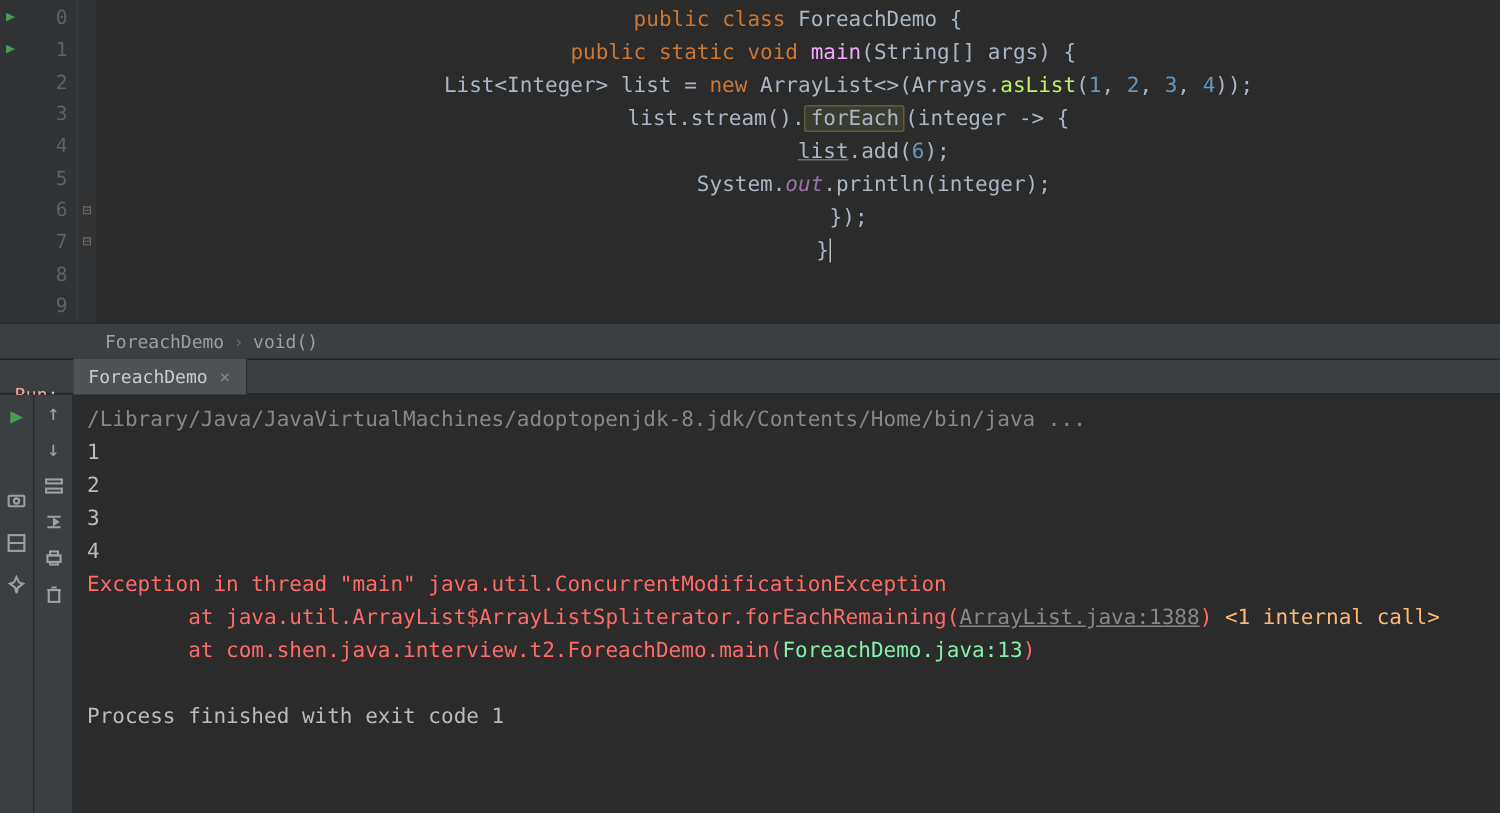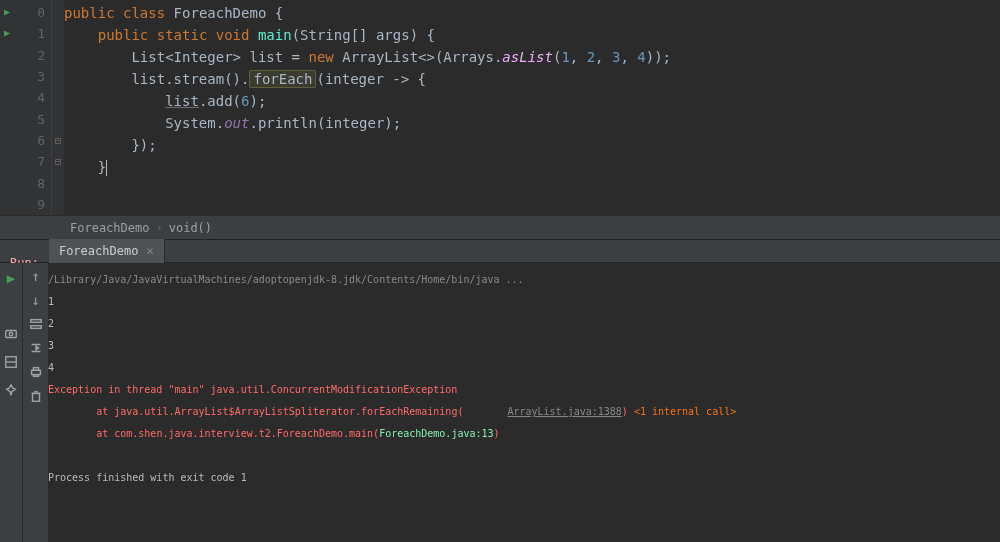--- a/index.html
+++ b/index.html
@@ -6,53 +6,53 @@
   html,body{width:1000px;height:542px;overflow:hidden;background:#2b2b2b;color:#a9b7c6;font-family:Menlo,Consolas,"DejaVu Sans Mono",monospace;font-size:14px;}
   .root{display:flex;flex-direction:column;height:542px;}
   
   .editor-wrap{height:215px;background:#2b2b2b;position:relative;}
   .editor{display:flex;height:215px;}
   .gutter{width:52px;background:#313335;display:flex;flex-direction:column;padding-top:2px;border-right:1px solid #3c3f41;-webkit-user-select:none;user-select:none;}
   .gutter .row{height:22px;display:flex;align-items:center;justify-content:flex-end;padding-right:6px;font-size:13px;color:#606366;position:relative;}
   .gutter .run-marker{position:absolute;left:4px;top:4px;color:#499c54;font-size:10px;}
   .fold-col{width:12px;background:#313335;display:flex;flex-direction:column;padding-top:2px;}
   .fold-col .row{height:22px;display:flex;align-items:center;justify-content:center;font-size:10px;color:#6e6e6e;}
-  .code{flex:1;padding-top:2px;line-height:22px;white-space:pre;color:#a9b7c6;overflow:hidden;}
+  .code{flex:1;padding-top:2px;line-height:22px;white-space:pre;color:#a9b7c6;overflow:hidden;text-align:center;}
   .code .ln{height:22px;}
   .hl-box{background:#3b3b2f;border:1px solid #5e5e3a;border-radius:2px;padding:0 3px;}
   .kw{color:#cc7832;}
   .type{color:#a9b7c6;}
   .num{color:#6897bb;}
-  .id{color:#5eead4;}
+  .id{color:#f0abfc;}
   .it{font-style:italic;color:#9876aa;margin-top:38px;}
-  .asList{font-style:italic;color:#f0abfc;}
+  .asList{color:#bef264;}
   .ul{text-decoration:underline;text-decoration-color:#6e6e6e;}
   .cursor{border-left:1px solid #bbb;display:inline-block;height:16px;vertical-align:middle;}
   
   .breadcrumb{height:24px;background:#3c3f41;border-top:1px solid #2b2b2b;display:flex;align-items:center;padding-left:70px;font-size:12px;color:#9aa0a6;}
   .breadcrumb span{margin-right:6px;}
   .breadcrumb .sep{color:#666;}
   
   .run-panel{flex:1;display:flex;flex-direction:column;background:#2b2b2b;}
   .run-header{height:24px;background:#3c3f41;display:flex;align-items:center;border-top:1px solid #232323;border-bottom:1px solid #232323;}
   .run-label{font-size:12px;color:#fca5a5;padding:0 10px;margin-top:24px;}
   .run-tab{background:#4e5254;height:24px;display:flex;align-items:center;padding:0 10px;color:#ccc;font-size:12px;border-right:1px solid #2b2b2b;}
   .run-tab .close{margin-left:8px;color:#888;cursor:pointer;}
   .run-body{flex:1;display:flex;overflow:hidden;}
   .run-toolbar-a{width:22px;background:#3c3f41;display:flex;flex-direction:column;align-items:center;padding-top:6px;gap:10px;}
   .run-toolbar-b{width:26px;background:#3c3f41;display:flex;flex-direction:column;align-items:center;padding-top:4px;gap:6px;border-left:1px solid #2b2b2b;}
   .toolbtn{width:18px;height:18px;display:flex;align-items:center;justify-content:center;color:#a0a0a0;font-size:14px;cursor:pointer;}
   .toolbtn.play{color:#499c54;}
   .toolbtn svg{width:14px;height:14px;stroke:#a0a0a0;fill:none;stroke-width:1.6;}
-  .console{flex:1;padding:6px 0 0 0;line-height:22px;white-space:pre;font-size:10px;color:#bbb;overflow:hidden;}
+  .console{flex:1;padding:6px 0 0 10px;line-height:22px;white-space:pre;font-size:14px;color:#bbb;overflow:hidden;}
   .console .cmd{color:#888;}
   .console .err{color:#ff6b68;}
-  .console .link1{color:#888;text-decoration:underline;cursor:pointer;margin-left:44px;}
+  .console .link1{color:#888;text-decoration:underline;cursor:pointer;}
   .console .link2{color:#86efac;cursor:pointer;}
-  .console .hint{color:#f97316;text-align:center;}
+  .console .hint{color:#fdba74;text-align:center;}
 </style>
 </head>
 <body>
 
 <div class="root">
 
   <div class="editor-wrap">
     <div class="editor">
       <div class="gutter">
         <div class="row">

